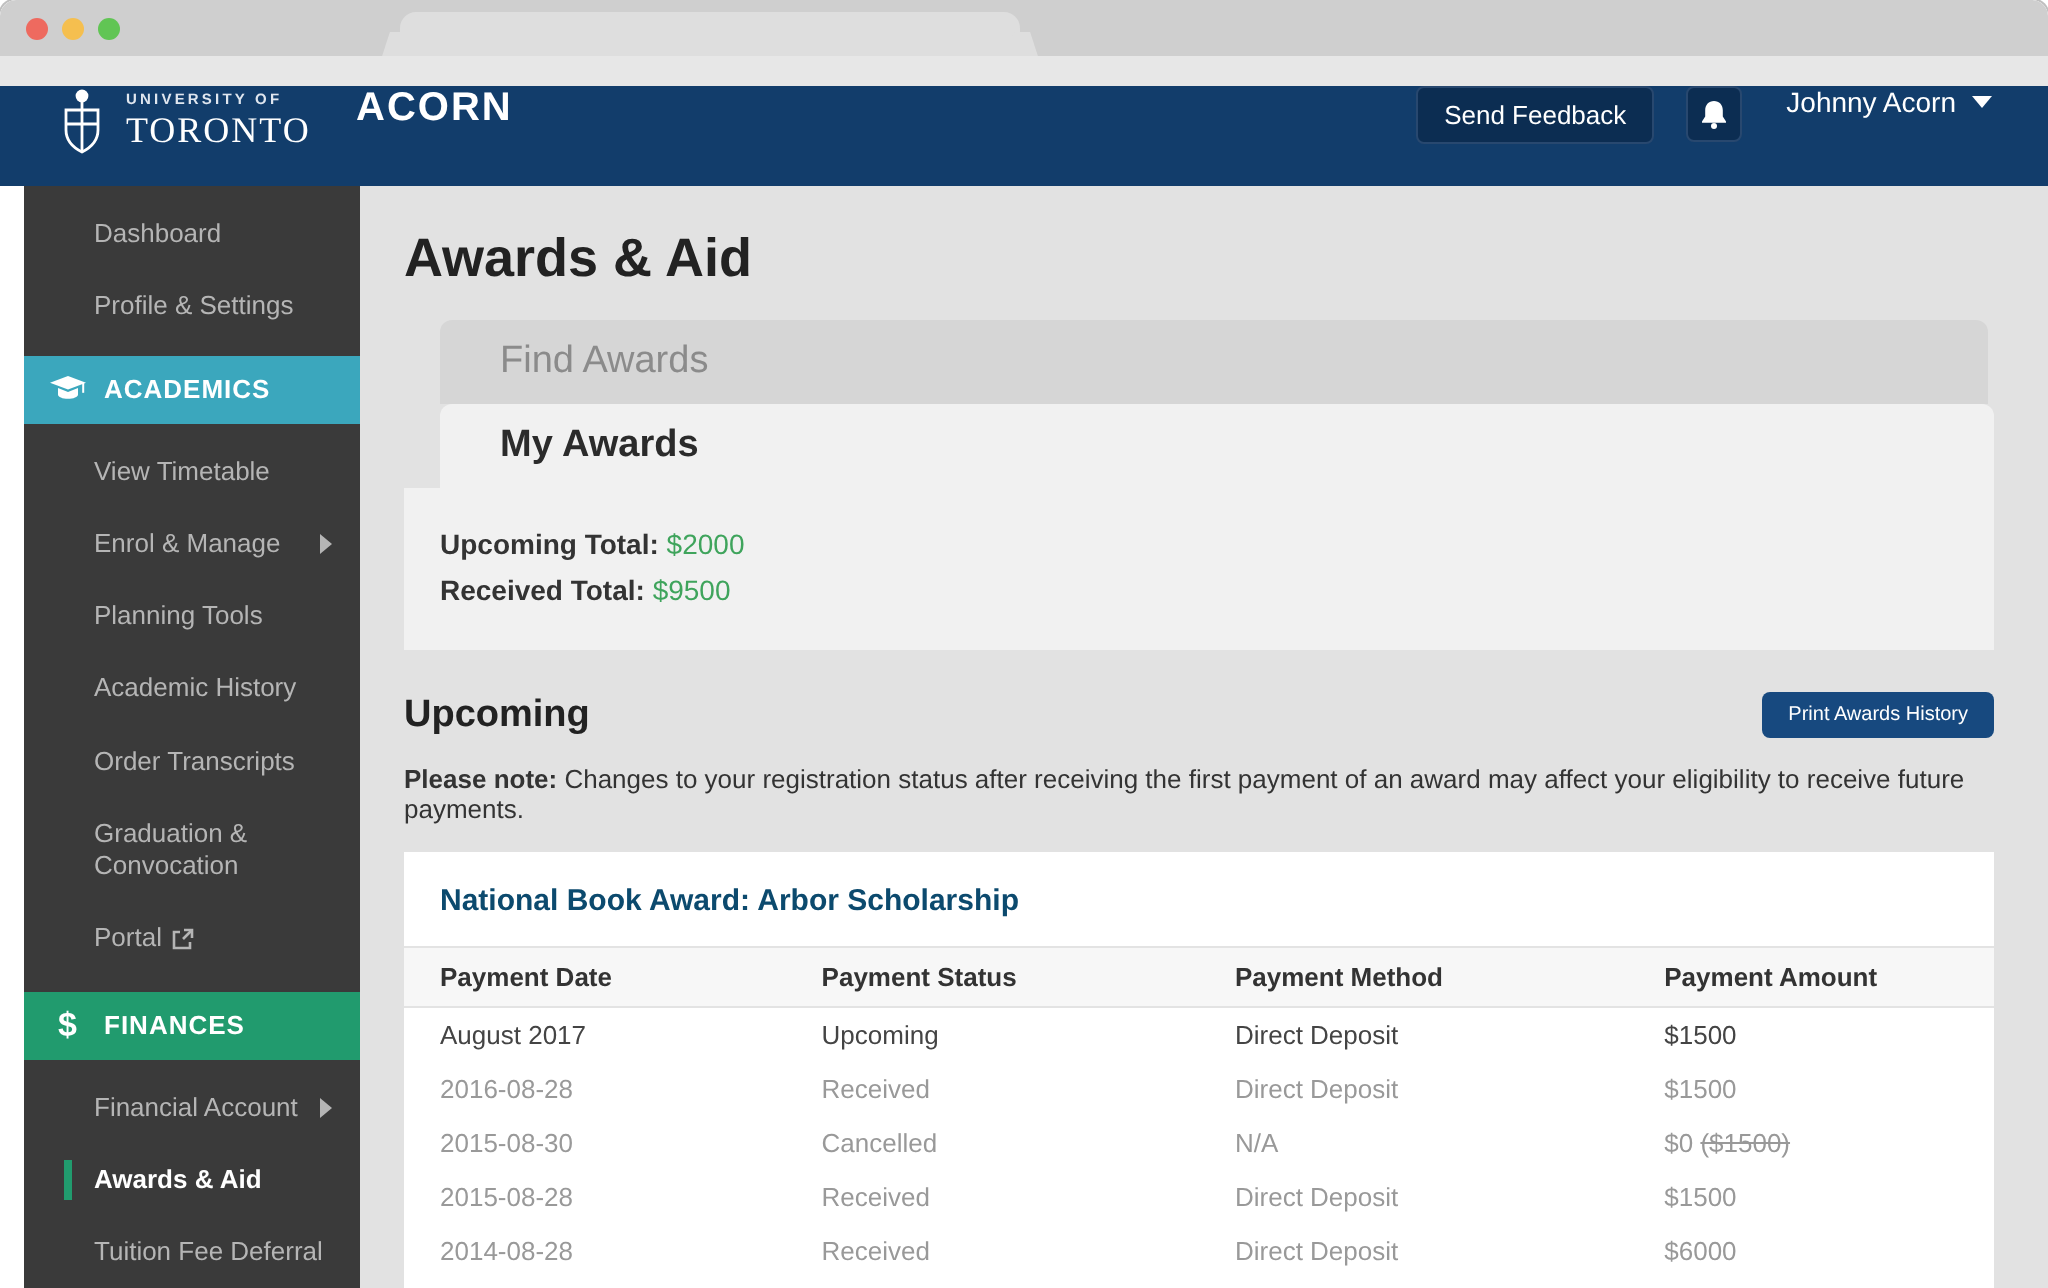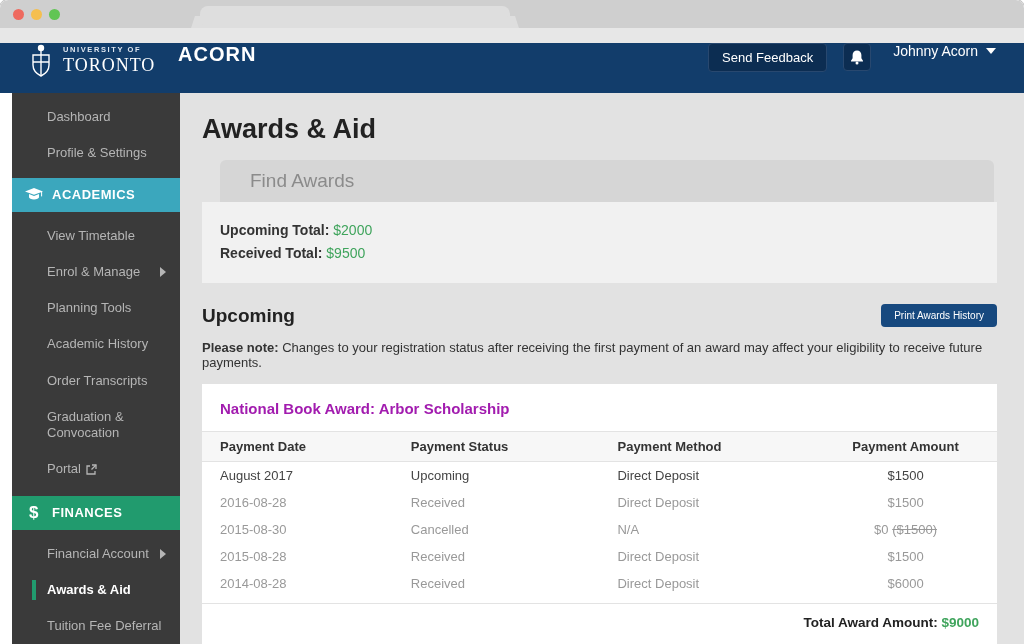--- a/index.html
+++ b/index.html
@@ -65,25 +65,25 @@
   .totals-line .t-label { font-weight: bold; }
   .money { color: #3fa45c; }
   .section-row { display: flex; align-items: center; justify-content: space-between; margin-top: 21px; }
   .section-heading { font-size: 19px; font-weight: bold; color: #222; }
   .print-btn { background: #17497f; color: #ffffff; border: none; font-size: 10px; padding: 6px 13px;
                border-radius: 4px; cursor: pointer; font-family: Liberation Sans, sans-serif; }
   .note { font-size: 13px; color: #333; margin-top: 13px; }
   .note .note-bold { font-weight: bold; }
 
   .award-card { background: #fff; margin-top: 14px; padding-top: 16px; }
-  .card-title { font-size: 15px; font-weight: bold; color: #a21caf; padding: 0 18px 14px; }
+  .card-title { font-size: 15px; font-weight: bold; color: #0c4a6e; padding: 0 18px 14px; }
   table.pay-table { width: 100%; border-collapse: collapse; font-size: 13px; table-layout: fixed; }
   .pay-table th { background: #f7f7f7; border-top: 1px solid #e3e3e3; border-bottom: 1px solid #e3e3e3;
                   text-align: left; font-weight: bold; color: #333; padding: 7px 18px; }
-  .pay-table th.col-amount, .pay-table td.col-amount { text-align: center; }
+  .pay-table th.col-amount, .pay-table td.col-amount { text-align: left; }
   .pay-table td { padding: 6px 18px; color: #999; }
   .pay-table tr.row-em td { color: #444; }
   .pay-table col.c1 { width: 24%; } .pay-table col.c2 { width: 26%; }
   .pay-table col.c3 { width: 27%; } .pay-table col.c4 { width: 23%; }
   .struck { text-decoration: line-through; }
   .card-total { border-top: 1px solid #e3e3e3; margin-top: 6px; padding: 11px 18px 15px; text-align: right; font-size: 13.5px; }
   .card-total .t-label { font-weight: bold; color: #222; }
   .card-total .money { font-weight: bold; }
 </style>
 </head>
@@ -200,20 +200,21 @@
         <span>Tuition Fee Deferral</span>
       </div>
 
     </nav>
 
     <main class="content">
       <h1 class="page-title">Awards &amp; Aid</h1>
 
       <div class="tabs">
         <div class="tab inactive">Find Awards</div>
+        <div class="tab active">My Awards</div>
       </div>
 
       <div class="totals-panel">
         <div class="totals-line">
           <span class="t-label">Upcoming Total:</span>
           <span class="money">$2000</span>
         </div>
         <div class="totals-line">
           <span class="t-label">Received Total:</span>
           <span class="money">$9500</span>

